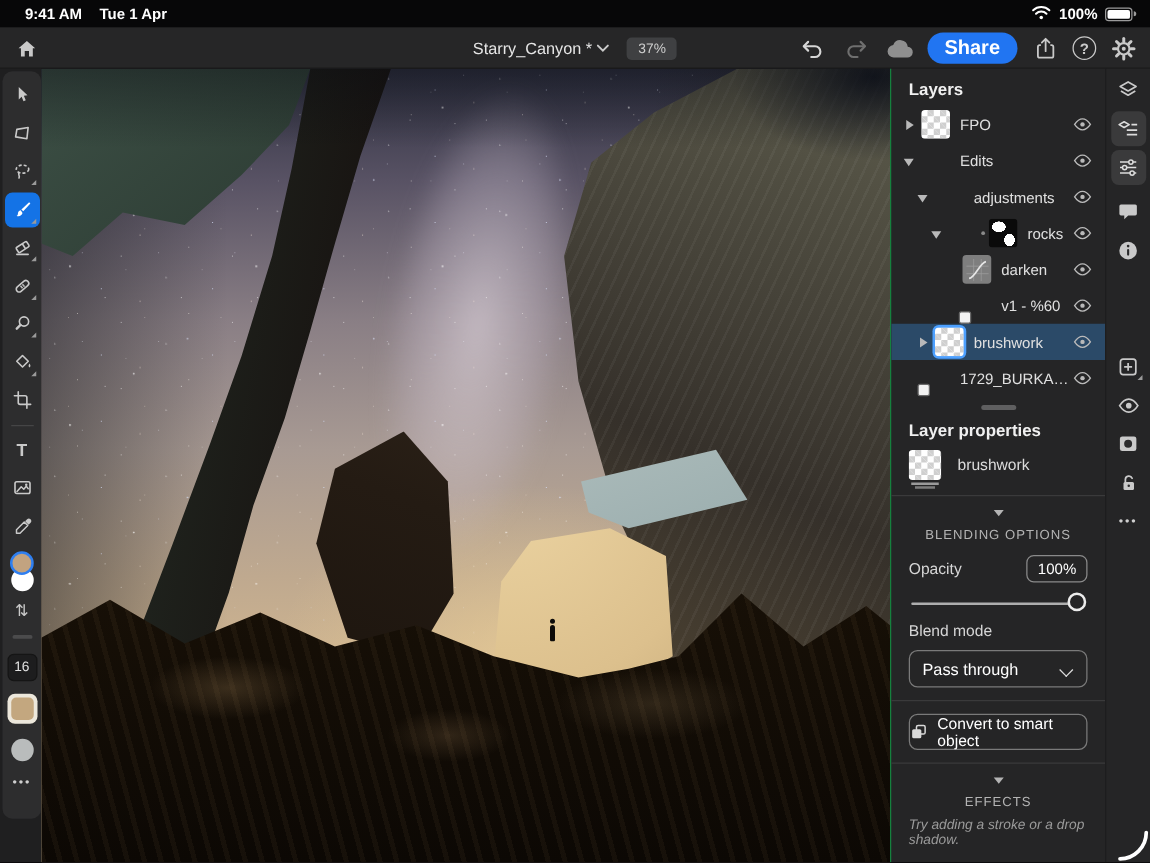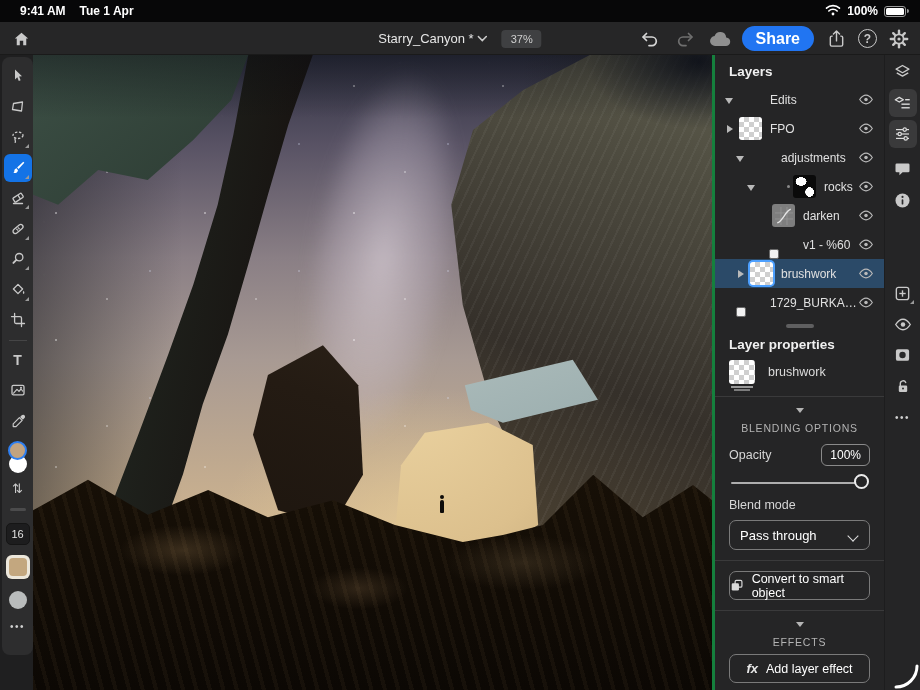--- a/index.html
+++ b/index.html
@@ -99,21 +99,21 @@
     radial-gradient(110px 40px at 72% 80%, rgba(120,100,70,.28), transparent 70%),
     repeating-linear-gradient(75deg, rgba(188,150,100,.06) 0 4px, transparent 4px 13px),
     linear-gradient(180deg,#453525 0%,#2b2013 28%,#191107 60%,#0c0804 100%);}
   .person{position:absolute;left:60%;top:70%;width:4px;height:13px;background:#0d0b09;border-radius:2px 2px 1px 1px;}
   .person::before{content:"";position:absolute;left:0;top:-4.5px;width:4px;height:4px;border-radius:50%;background:#0d0b09;}
   .vignette{background:
     linear-gradient(180deg, rgba(8,10,16,.4), transparent 10%),
     radial-gradient(140% 120% at 50% 45%, transparent 58%, rgba(0,0,0,.35) 85%, rgba(0,0,0,.62) 100%);}
 
   
-  .rightpanel{position:absolute;left:712px;top:55px;width:172px;height:635px;background:#252526;border-left:3px solid #15803d;
+  .rightpanel{position:absolute;left:712px;top:55px;width:172px;height:635px;background:#252526;border-left:1px solid #15803d;
     padding:0 14px;color:#dcdcdc;overflow:hidden;}
   .panel-title{font-size:13.5px;font-weight:700;color:#f0f0f0;margin:9px 0 6px;}
   .rows{margin:0 -14px;}
   .layer-row{height:29px;display:flex;align-items:center;padding-right:10px;}
   .layer-row.selected{background:#2b4a68;}
   .expander{width:12px;height:12px;flex:0 0 12px;position:relative;margin-right:3px;}
   .expander.collapsed::before{content:"";position:absolute;left:3px;top:2px;border-left:6px solid #b9b9b9;border-top:4px solid transparent;border-bottom:4px solid transparent;}
   .expander.expanded::before{content:"";position:absolute;left:1px;top:4px;border-top:6px solid #b9b9b9;border-left:4px solid transparent;border-right:4px solid transparent;}
   .thumb{width:23px;height:23px;border-radius:3px;flex:none;position:relative;overflow:visible;}
   .selected .thumb{box-shadow:0 0 0 2px #4da0ff;}
@@ -355,34 +355,34 @@
     <div class="rock window-glow"></div>
     <div class="rock rocks-bottom"></div>
     <div class="person"></div>
     <div class="cv vignette"></div>
   </div>
 
   <div class="rightpanel">
     <div class="panel-title">Layers</div>
     <div class="rows" id="layer-rows">
         <div class="layer-row" style="padding-left: 9px;">
+          <span class="expander collapsed"></span>
+          <span class="thumb checker"></span>
+          <span class="layer-label">FPO</span>
+          <span class="eye">
+            <svg width="16" height="13" viewBox="0 0 16 14">
+              <path d="M1.2 7 C3.3 3.9 5.9 2.3 8 2.3 S12.7 3.9 14.8 7 C12.7 10.1 10.1 11.7 8 11.7 S3.3 10.1 1.2 7 Z" fill="none" stroke="#b9b9b9" stroke-width="1.2"></path>
+              <circle cx="8" cy="7" r="1.9" fill="#b9b9b9"></circle>
+            </svg>
+          </span>
+        </div>
+        <div class="layer-row" style="padding-left: 9px;">
           <span class="expander expanded"></span>
           <span class="thumb photo"></span>
           <span class="layer-label">Edits</span>
-          <span class="eye">
-            <svg width="16" height="13" viewBox="0 0 16 14">
-              <path d="M1.2 7 C3.3 3.9 5.9 2.3 8 2.3 S12.7 3.9 14.8 7 C12.7 10.1 10.1 11.7 8 11.7 S3.3 10.1 1.2 7 Z" fill="none" stroke="#b9b9b9" stroke-width="1.2"></path>
-              <circle cx="8" cy="7" r="1.9" fill="#b9b9b9"></circle>
-            </svg>
-          </span>
-        </div>
-        <div class="layer-row" style="padding-left: 9px;">
-          <span class="expander collapsed"></span>
-          <span class="thumb checker"></span>
-          <span class="layer-label">FPO</span>
           <span class="eye">
             <svg width="16" height="13" viewBox="0 0 16 14">
               <path d="M1.2 7 C3.3 3.9 5.9 2.3 8 2.3 S12.7 3.9 14.8 7 C12.7 10.1 10.1 11.7 8 11.7 S3.3 10.1 1.2 7 Z" fill="none" stroke="#b9b9b9" stroke-width="1.2"></path>
               <circle cx="8" cy="7" r="1.9" fill="#b9b9b9"></circle>
             </svg>
           </span>
         </div>
         <div class="layer-row" style="padding-left: 20px;">
           <span class="expander expanded"></span>
           <span class="thumb photo"></span>
@@ -495,24 +495,20 @@
           <rect x="2" y="5.5" width="8.5" height="8.5" rx="1.5" fill="#d9d9d9"></rect>
           <rect x="6" y="2" width="8" height="8" rx="1.5" fill="none" stroke="#d9d9d9" stroke-width="1.4"></rect>
         </svg>
       <span>Convert to smart object</span>
     </div>
     <div class="pdiv"></div>
     <div class="sec-head">
       <span class="chev"></span>
       <span>EFFECTS</span>
     </div>
-    <div class="panel-btn">
-      <span class="fx-glyph">fx</span>
-      <span>Add layer effect</span>
-    </div>
     <div class="hint">Try adding a stroke or a drop shadow.</div>
   </div>
 
   <div class="taskbar">
     <div class="task">
       <svg width="17" height="16" viewBox="0 0 16 15">
           <path d="M8 1.4 L14 4.8 L8 8.2 L2 4.8 Z" fill="none" stroke="#c9c9c9" stroke-width="1.3" stroke-linejoin="round"></path>
           <path d="M2.6 8.3 L8 11.4 L13.4 8.3" fill="none" stroke="#c9c9c9" stroke-width="1.3" stroke-linejoin="round"></path>
         </svg>
     </div>

